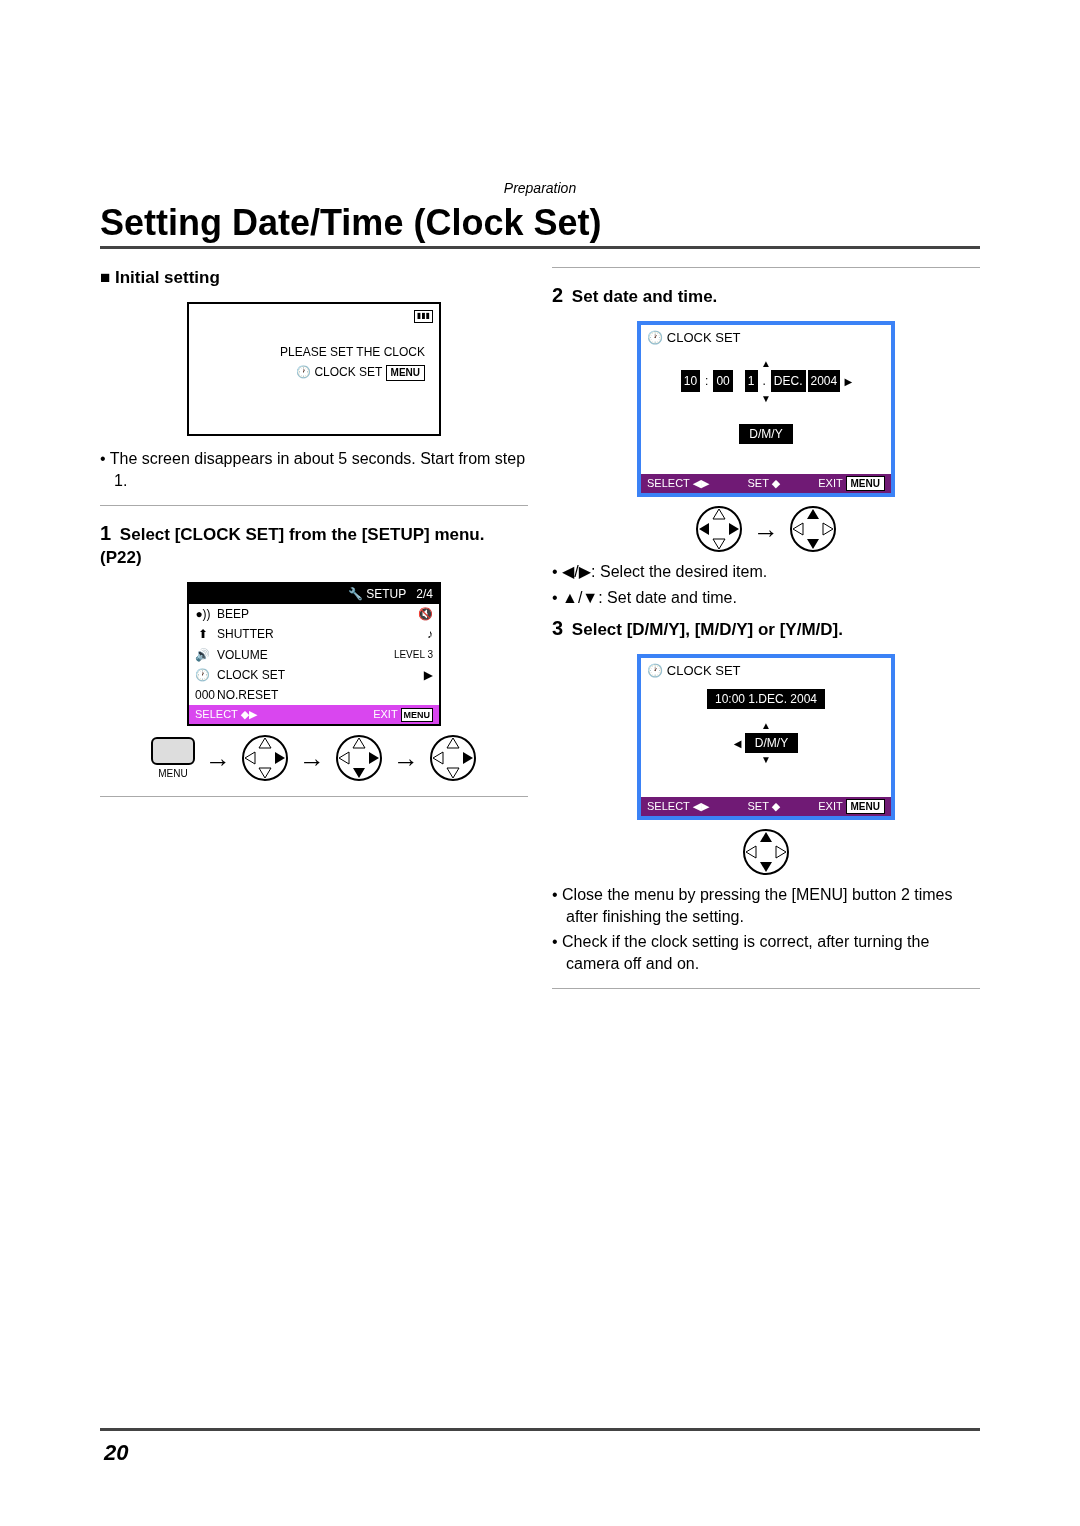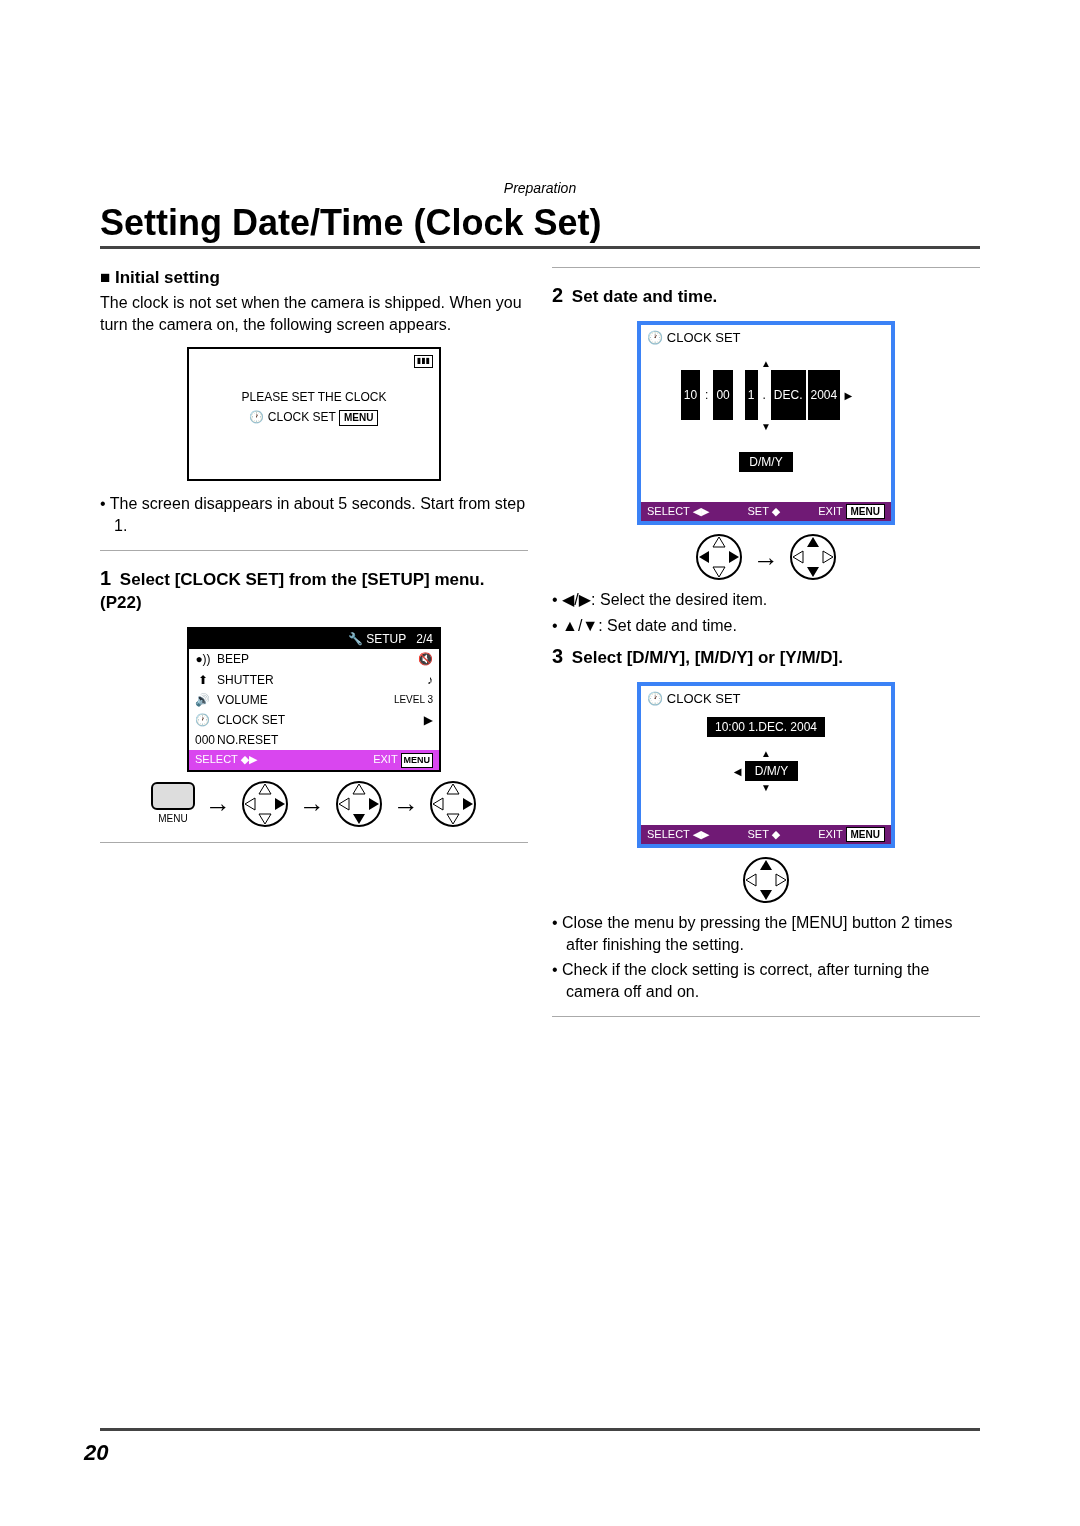--- a/index.html
+++ b/index.html
@@ -9,66 +9,65 @@
   .cols{display:flex;gap:24px}
   .col{flex:1;font-size:16px;line-height:1.35}
   .sub{font-weight:bold;font-size:17px;margin-bottom:2px}
   .sub::before{content:"\25A0  "}
   p{margin:0 0 6px 0}
   ul.b{list-style:none;padding-left:14px;margin:6px 0}
   ul.b li::before{content:"\2022  ";margin-left:-14px}
   ul.b li{margin-bottom:4px}
   .screen{border:2px solid #000;margin:12px auto;background:#fff;font-size:13px;width:250px}
   .screen .inner{padding:22px 14px 34px 14px}
-  .center{text-align:center}
+  .center{text-align:right}
   .badge{border:1px solid #000;padding:0 4px;font-weight:bold;font-size:10px;background:#fff;color:#000;display:inline-block}
   .step{font-weight:bold;font-size:17px;margin:6px 0}
   .stepnum{font-size:20px;font-weight:bold;margin-right:4px}
   .hr{border:none;border-top:1px solid #aaa;margin:14px 0}
   
   .sm{width:250px;border:2px solid #000;margin:12px auto 6px auto;font-size:12px}
   .sm-head{background:#000;color:#fff;text-align:right;padding:2px 6px;font-size:12px}
   .sm-row{display:flex;align-items:center;padding:2px 6px;gap:6px}
   .sm-row.sel{color:#000}
   .sm-row.sel .arrow{color:#000}
   .sm-foot{background:#d946ef;color:#fff;display:flex;justify-content:space-between;padding:2px 6px;font-size:11px}
   .sm-foot .badge{font-size:9px;padding:0 2px}
   .ico{width:16px;display:inline-block;text-align:center}
   
   .cs{width:250px;border:4px solid #3b82f6;margin:12px auto 6px auto;font-size:12px}
   .cs-title{padding:4px 6px;font-size:13px}
   .cs-body{padding:6px 6px 30px 6px;text-align:center}
-  .hl{background:#000;color:#fff;padding:17px 3px;display:inline-block;margin:0 1px}
+  .hl{background:#000;color:#fff;padding:3px 3px;display:inline-block;margin:0 1px}
   .pl{padding:1px 3px;display:inline-block;margin:0 1px}
   .dmy{background:#000;color:#fff;display:inline-block;padding:2px 10px;margin-top:18px}
   .cs-foot{background:#701a75;color:#fff;display:flex;justify-content:space-between;padding:2px 6px;font-size:11px}
   
   .dpad-row{display:flex;align-items:center;justify-content:center;gap:10px;margin:8px auto}
   .dpad{width:48px;height:48px;position:relative}
   .dpad svg{width:48px;height:48px}
   .arrow-between{font-size:26px}
   .menubtn{width:40px;height:24px;border:2px solid #000;border-radius:6px;background:#ddd}
   .menulabel{font-size:10px;text-align:center;margin-top:2px}
   .batt{position:absolute;top:6px;right:6px;border:1px solid #000;font-size:8px;padding:0 2px}
-  .pgnum{position:absolute;bottom:60px;left:84px;font-style:italic;font-weight:bold;font-size:22px}
+  .pgnum{position:absolute;bottom:60px;left:104px;font-style:italic;font-weight:bold;font-size:22px}
   .botline{position:absolute;bottom:95px;left:100px;right:100px;border-top:3px solid #444}
   .tri{font-size:10px}
 </style>
 </head>
 <body>
 
 <div class="page">
   <div class="section-label">Preparation</div>
   <div class="title">Setting Date/Time (Clock Set)</div>
 
   <div class="cols">
 
     <div class="col">
       <div class="sub">Initial setting</div>
-      <p>The clock is not set when the camera is shipped. When you turn the camera on, the following screen appears.</p>
 
       <div class="screen" style="position:relative;height:130px">
         <span class="batt">▮▮▮</span>
         <div class="inner center" style="padding-top:40px">
           <div style="font-size:12px">PLEASE SET THE CLOCK</div>
           <div style="font-size:12px;margin-top:4px">
             <span>🕐</span>
             <span>CLOCK SET</span>
             <span class="badge">MENU</span>
           </div>

